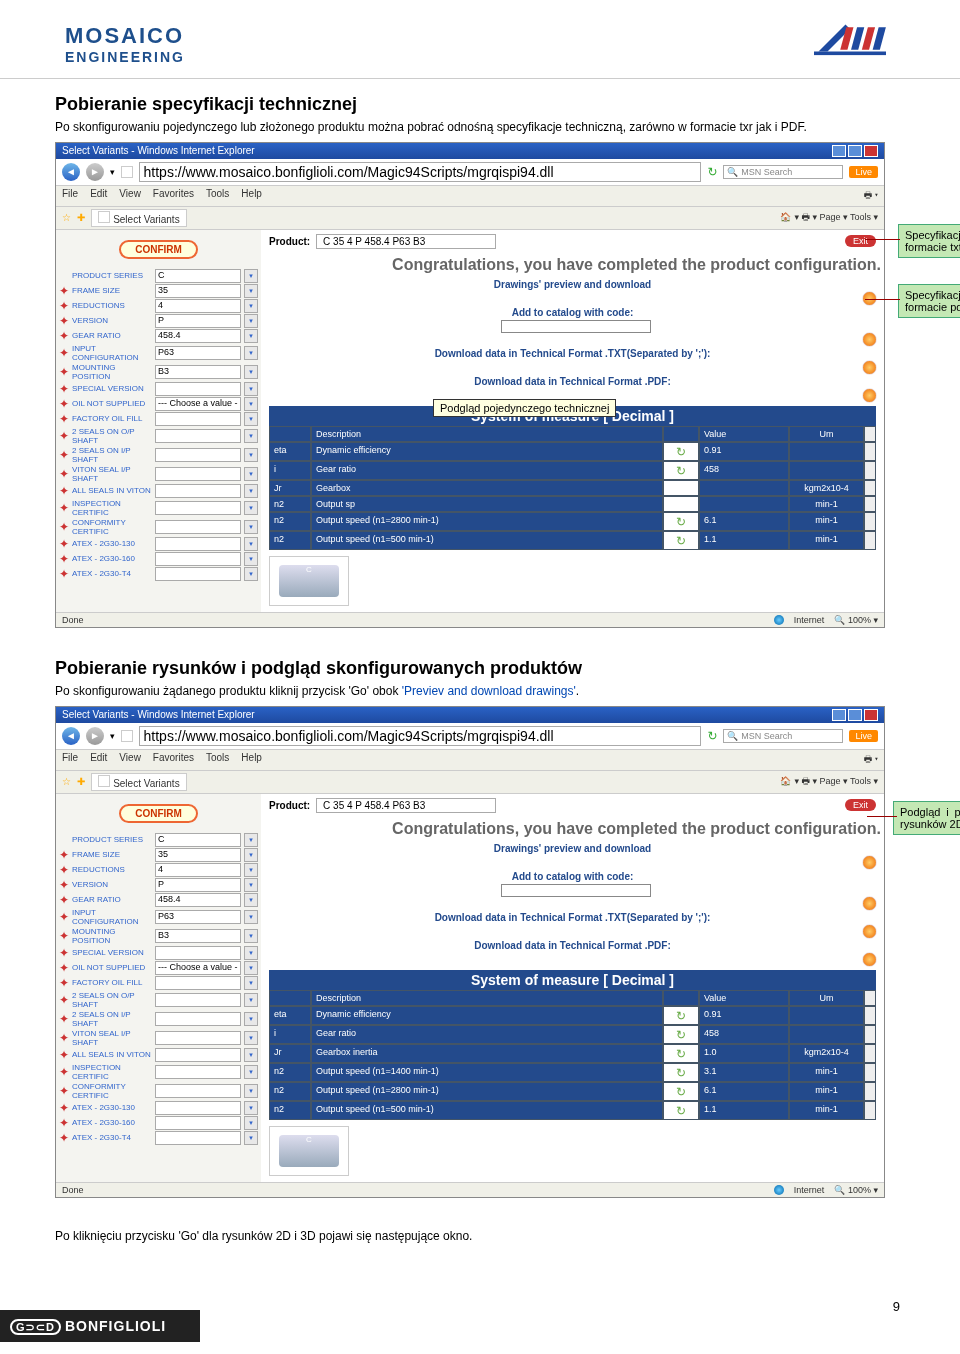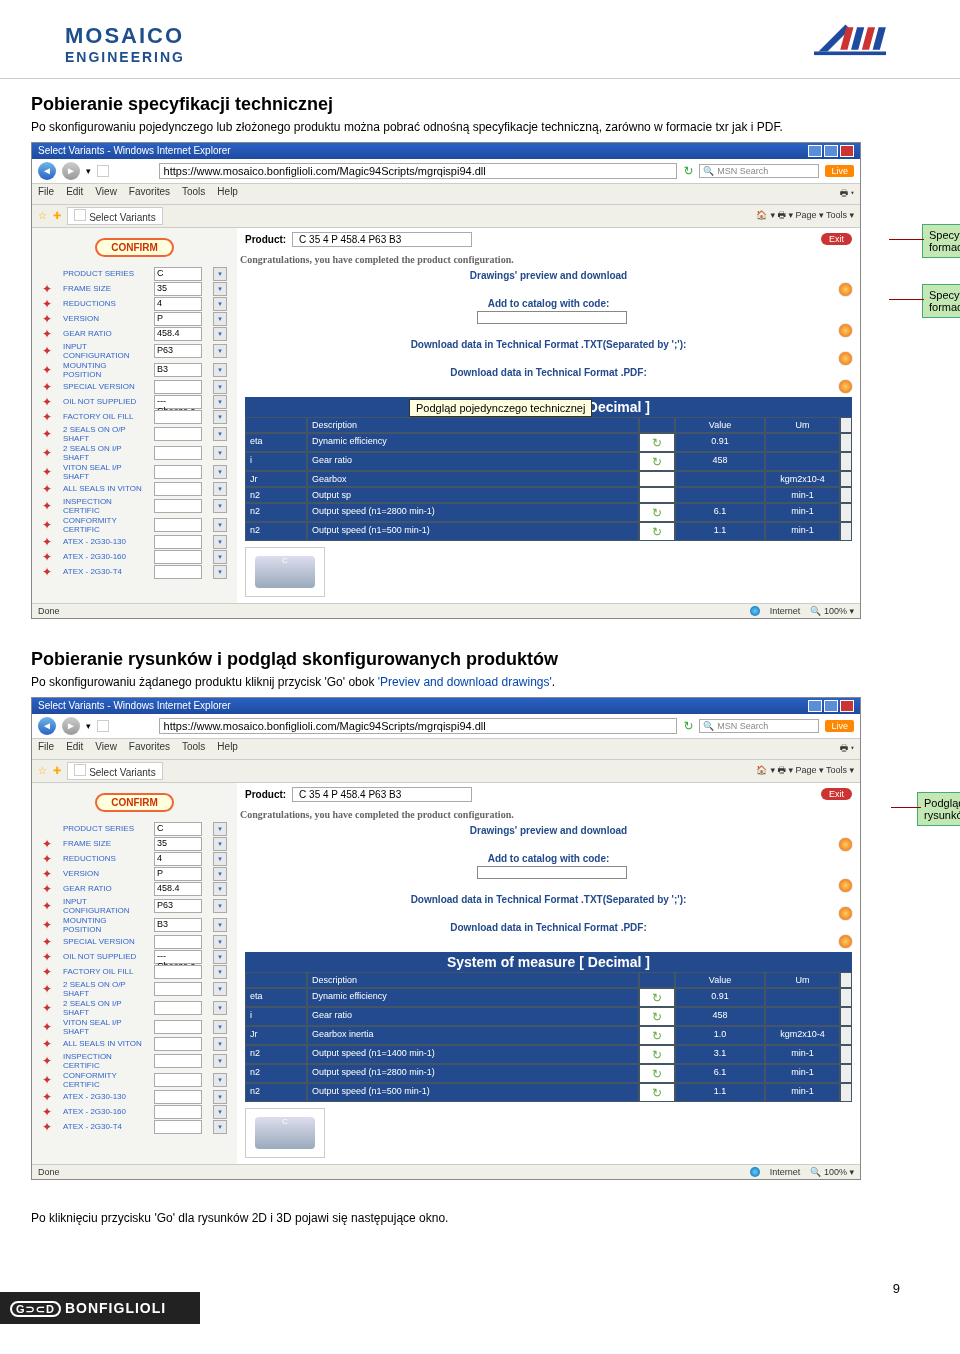--- a/index.html
+++ b/index.html
@@ -4,75 +4,75 @@
 <style>
   * { box-sizing: border-box; margin: 0; padding: 0; }
   body { font-family: Arial, sans-serif; background: #fff; width: 960px; margin: 0 auto; color: #000; font-size: 13px; }
   
   .header { display: flex; justify-content: space-between; align-items: center; padding: 20px 65px 10px; border-bottom: 1px solid #ccc; margin-bottom: 15px;}
   .logo-left { color: #1e4f8c; font-weight: bold; }
   .logo-top { font-size: 22px; letter-spacing: 2px; }
   .logo-bot { font-size: 14px; letter-spacing: 2px; }
   .logo-right svg { width: 90px; height: 45px; }
   
-  .content { padding: 0 31px 20px; }
+  .content { padding: 0 55px 20px; }
   
   h1 { font-size: 18px; font-weight: bold; margin-bottom: 4px; }
   .body-text { font-size: 12px; line-height: 1.4; text-align: justify; margin-bottom: 6px;}
   .highlight-blue { color: #0047b3; }
   
   .screenshot-wrap { position: relative; margin-bottom: 30px; }
   .screenshot { border: 1px solid #888; background: #f0f0e8; font-size: 10px; width: 830px;}
   
   .titlebar { background: linear-gradient(#2a62c5,#1e4aa0); color: #fff; padding: 2px 6px; display:flex; justify-content:space-between; font-size:10px;}
   .titlebar-btns { display:flex; gap:2px;}
   .titlebar-btns span { width:14px; height:12px; background:#c33; display:inline-block; border:1px solid #fff;}
   .titlebar-btns span:nth-child(1),.titlebar-btns span:nth-child(2){background:#5a8ed8;}
   
   .addrbar { background:#fff; padding:3px 6px; display:flex; align-items:center; gap:6px; border-bottom:1px solid #ccc;}
   .navbtn{width:18px;height:18px;border-radius:50%;background:linear-gradient(#6fb6e8,#2a62c5);display:flex;align-items:center;justify-content:center;color:#fff;font-size:10px;}
-  .addrfield{flex:1;border:1px solid #aaa;padding:1px 4px;font-size:11px;margin-left:44px;}
+  .addrfield{flex:1;border:1px solid #aaa;padding:1px 4px;font-size:14px;}
   .searchbox{width:120px;border:1px solid #aaa;background:#fff;font-size:9px;padding:1px 3px;color:#888;}
   .livebtn{background:#f80;color:#fff;padding:1px 6px;font-size:9px;border-radius:2px;}
   
   .menubar{background:#f0f0e8;padding:2px 6px;font-size:10px;display:flex;gap:12px;color:#333;border-bottom:1px solid #ccc;}
   .menubar2{background:#f0f0e8;padding:2px 6px;font-size:10px;display:flex;gap:6px;color:#333;border-bottom:1px solid #ccc;align-items:center;}
   .star{color:#fa0;}
   .tabname{border:1px solid #ccc;padding:1px 6px;background:#fff;}
   .rightmenu{margin-left:auto;font-size:9px;color:#333;}
   .favicon{width:12px;height:12px;background:#fff;display:inline-block;border:1px solid #ccc;}
   
   .appbody{display:flex;}
   .sidebar{width:205px;background:#f4f4f0;padding:5px 3px;font-size:9px;}
   .confirm{display:block;margin:5px auto 10px;padding:2px 14px;border:2px solid #e63;border-radius:10px;color:#c30;font-weight:bold;font-size:10px;background:#ffd;}
-  .sbrow{display:flex;align-items:center;margin:1px 7px;gap:11px;}
+  .sbrow{display:flex;align-items:center;margin:1px 0;gap:3px;}
   .sbbullet{color:#c33;font-size:12px;width:10px;}
   .sblabel{width:80px;color:#36c;font-size:8px;}
   .sbinput{flex:1;border:1px solid #aaa;background:#fff;font-size:9px;padding:0 2px;height:14px;}
   .sbdrop{width:14px;height:14px;border:1px solid #aaa;background:#e8e8e8;display:flex;align-items:center;justify-content:center;font-size:7px;color:#36c;}
   
   .main{flex:1;background:#fff;}
   .prodbar{padding:4px 8px;font-size:10px;display:flex;align-items:center;gap:6px;}
   .prodbox{border:1px solid #aaa;padding:1px 6px;background:#fff;width:180px;}
   .exitbtn{margin-left:auto;background:#c33;color:#fff;padding:1px 8px;border-radius:8px;font-size:9px;}
   
-  .congrats{text-align:left;color:#666;font-weight:bold;font-size:10px;padding:3px;font-family:Liberation Serif, serif;}
+  .congrats{text-align:right;color:#666;font-weight:bold;font-size:16px;padding:3px;}
   .dllink{color:#234a8c;font-weight:bold;font-size:10px;padding:0 8px;line-height:1.5;}
   .dlrow{display:flex;align-items:center;flex-direction:column;}
   .dlinput{border:1px solid #888;background:#fff;width:150px;height:13px;margin-left:6px;}
   .dlicon{margin-left:auto;margin-right:8px;width:13px;height:13px;border-radius:50%;background:radial-gradient(#fc6,#e60);box-shadow:0 0 1px #600;}
   
   .datatable{margin:4px 8px;}
   .tblhead{background:#234a8c;color:#fff;font-weight:bold;font-size:14px;text-align:center;padding:2px;}
   .tblcols{display:flex;background:#234a8c;color:#fff;font-size:9px;}
   .tblcols>div{border:1px solid #456;padding:2px 4px;}
-  .col-desc{width:62px;}
+  .col-desc{width:42px;}
   .col-name{flex:1;}
   .col-icon{width:36px;}
-  .col-val{width:90px;text-align:center;}
+  .col-val{width:90px;}
   .col-um{width:75px;text-align:center;}
   .col-sb{width:12px;}
   
   .tblbody{background:#fff;}
   .tblrow{display:flex;font-size:9px;color:#fff;background:#234a8c;}
   .tblrow>div{border:1px solid #456;padding:2px 4px;}
   .tblrow .col-icon{background:#fff;text-align:center;color:#888;}
   .refresh{display:inline-block;width:14px;height:12px;position:relative;}
   .refresh::before{content:"↻";color:#6a4;font-size:12px;}
   

